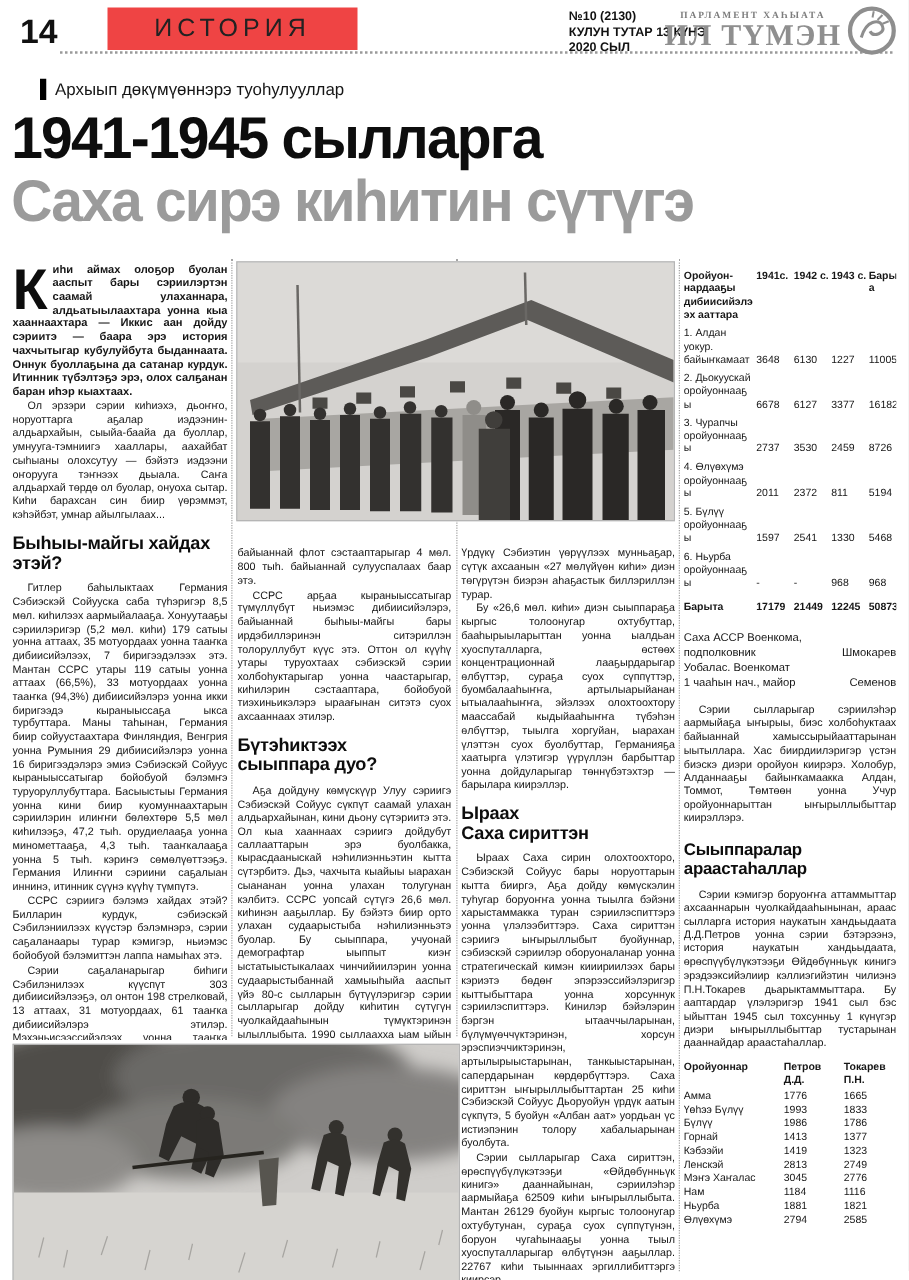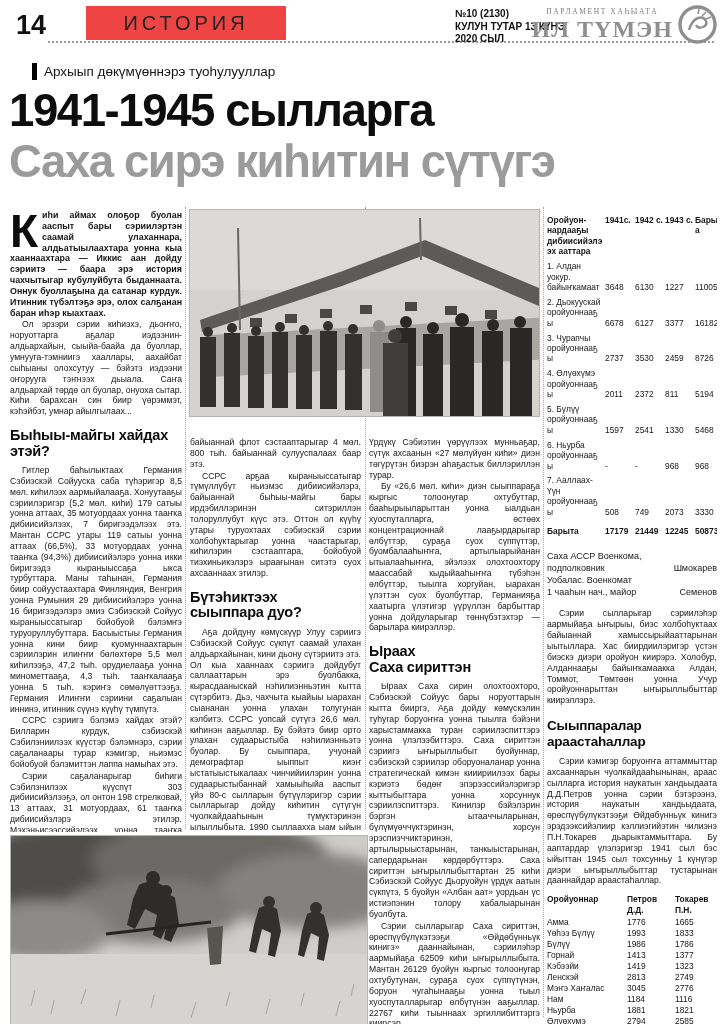--- a/index.html
+++ b/index.html
@@ -7,21 +7,21 @@
         font-family:"Liberation Sans",sans-serif;color:#161616;margin:0 auto;}
   
   .pagenum{position:absolute;left:16px;top:10px;font-size:27px;font-weight:bold;color:#111;}
   .section-box{position:absolute;left:86px;top:6px;width:200px;height:34px;background:#ef4444;
         text-align:center;line-height:34px;font-size:20px;letter-spacing:4px;color:#222;}
   .head-rule{position:absolute;left:48px;top:41px;width:666px;border-top:2px dotted #9a9a9a;}
   .issue-block{position:absolute;left:455px;top:8px;width:185px;text-align:left;
         font-size:10px;font-weight:bold;line-height:12.5px;color:#111;}
   .masthead{position:absolute;right:8px;top:3px;display:flex;align-items:center;gap:3px;}
   .masthead-text{display:flex;flex-direction:column;align-items:center;}
-  .masthead-tagline{font-size:7.5px;letter-spacing:1.6px;color:#7d7d7d;font-family:"Liberation Serif",serif;}
+  .masthead-tagline{font-size:7.5px;letter-spacing:1.6px;color:#7d7d7d;font-family:"Liberation Serif",serif;font-weight:bold;}
   .masthead-title{font-size:24px;font-weight:bold;color:#8f8f8f;font-family:"Liberation Serif",serif;
         letter-spacing:1px;line-height:26px;}
   
   .kicker{position:absolute;left:12px;top:63px;display:flex;align-items:center;gap:7px;padding-left:20px;}
   .kicker-bar{width:5px;height:17px;background:#000;}
   .kicker-text{font-size:13.5px;color:#161616;}
   .headline{position:absolute;left:9px;top:84px;font-weight:bold;letter-spacing:-1.5px;
         font-size:47px;line-height:51px;transform:scaleX(.97);transform-origin:left top;white-space:nowrap;}
   .headline .l1{color:#0d0d0d;}
   .headline .l2{color:#9b9b9b;}
@@ -227,27 +227,20 @@
           <div class="tcell c3">1330</div>
           <div class="tcell c4">5468</div>
         </div>
         <div class="trow">
           <div class="tcell c0">6. Ньурба оройуоннааҕы</div>
           <div class="tcell c1">-</div>
           <div class="tcell c2">-</div>
           <div class="tcell c3">968</div>
           <div class="tcell c4">968</div>
         </div>
-        <div class="trow">
-          <div class="tcell c0">7. Ааллаах-Үүн оройуоннааҕы</div>
-          <div class="tcell c1">508</div>
-          <div class="tcell c2">749</div>
-          <div class="tcell c3">2073</div>
-          <div class="tcell c4">3330</div>
-        </div>
         <div class="trow ttotal">
           <div class="tcell c0">Барыта</div>
           <div class="tcell c1">17179</div>
           <div class="tcell c2">21449</div>
           <div class="tcell c3">12245</div>
           <div class="tcell c4">50873</div>
         </div>
       </div>
     <div class="signature">
       <div class="sigline">

